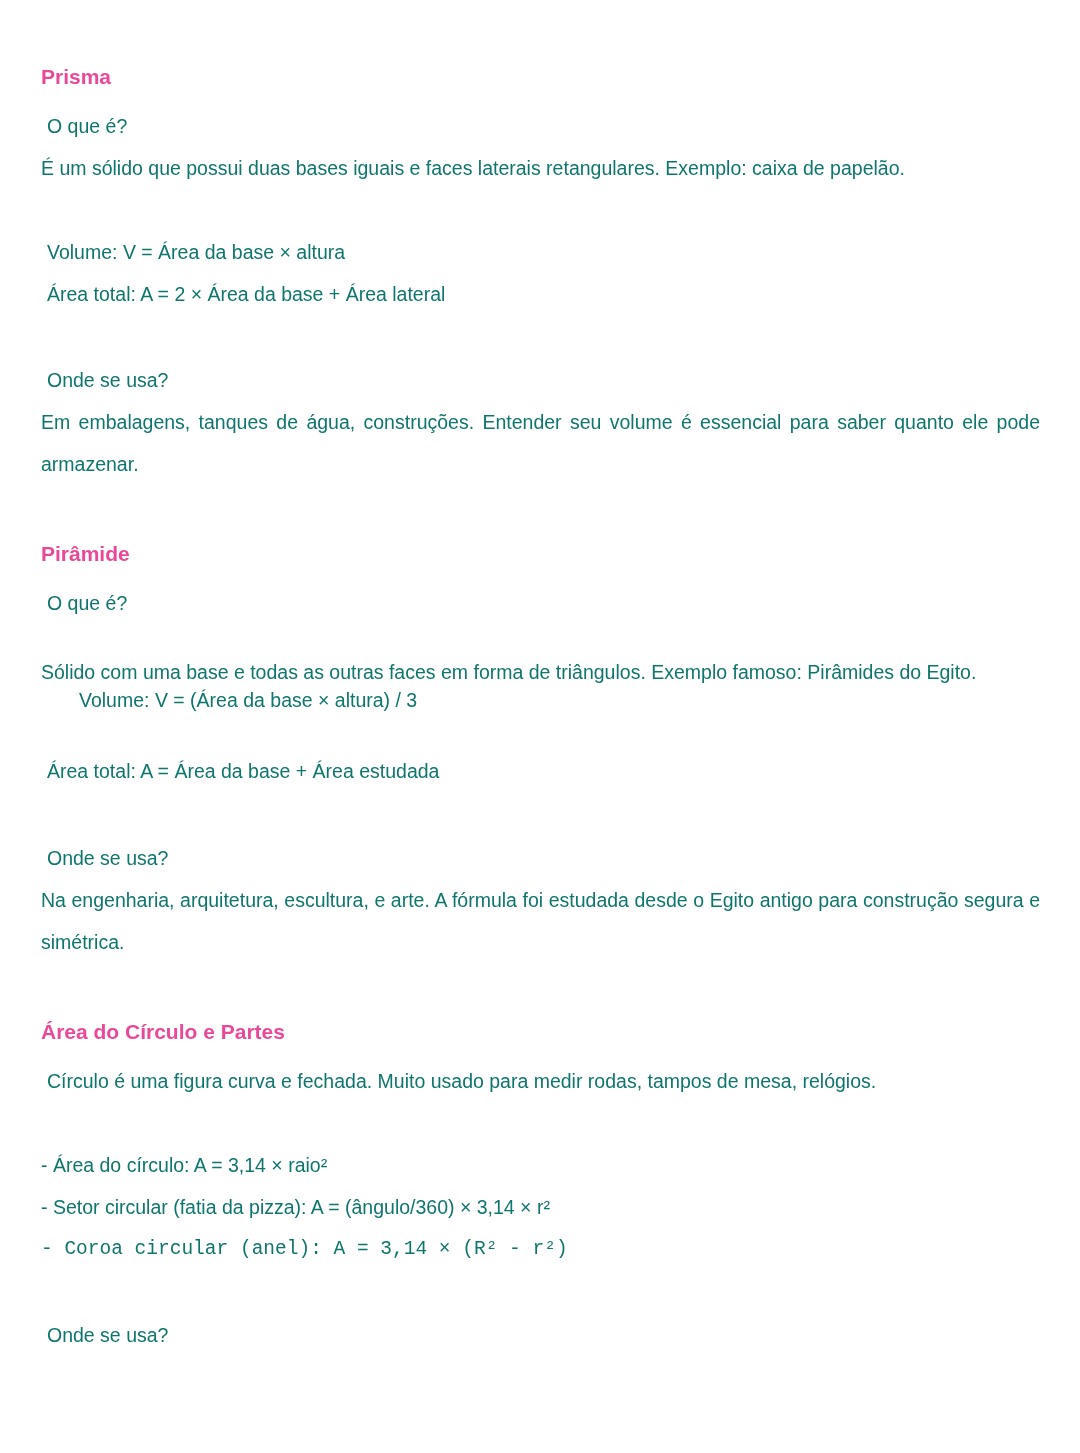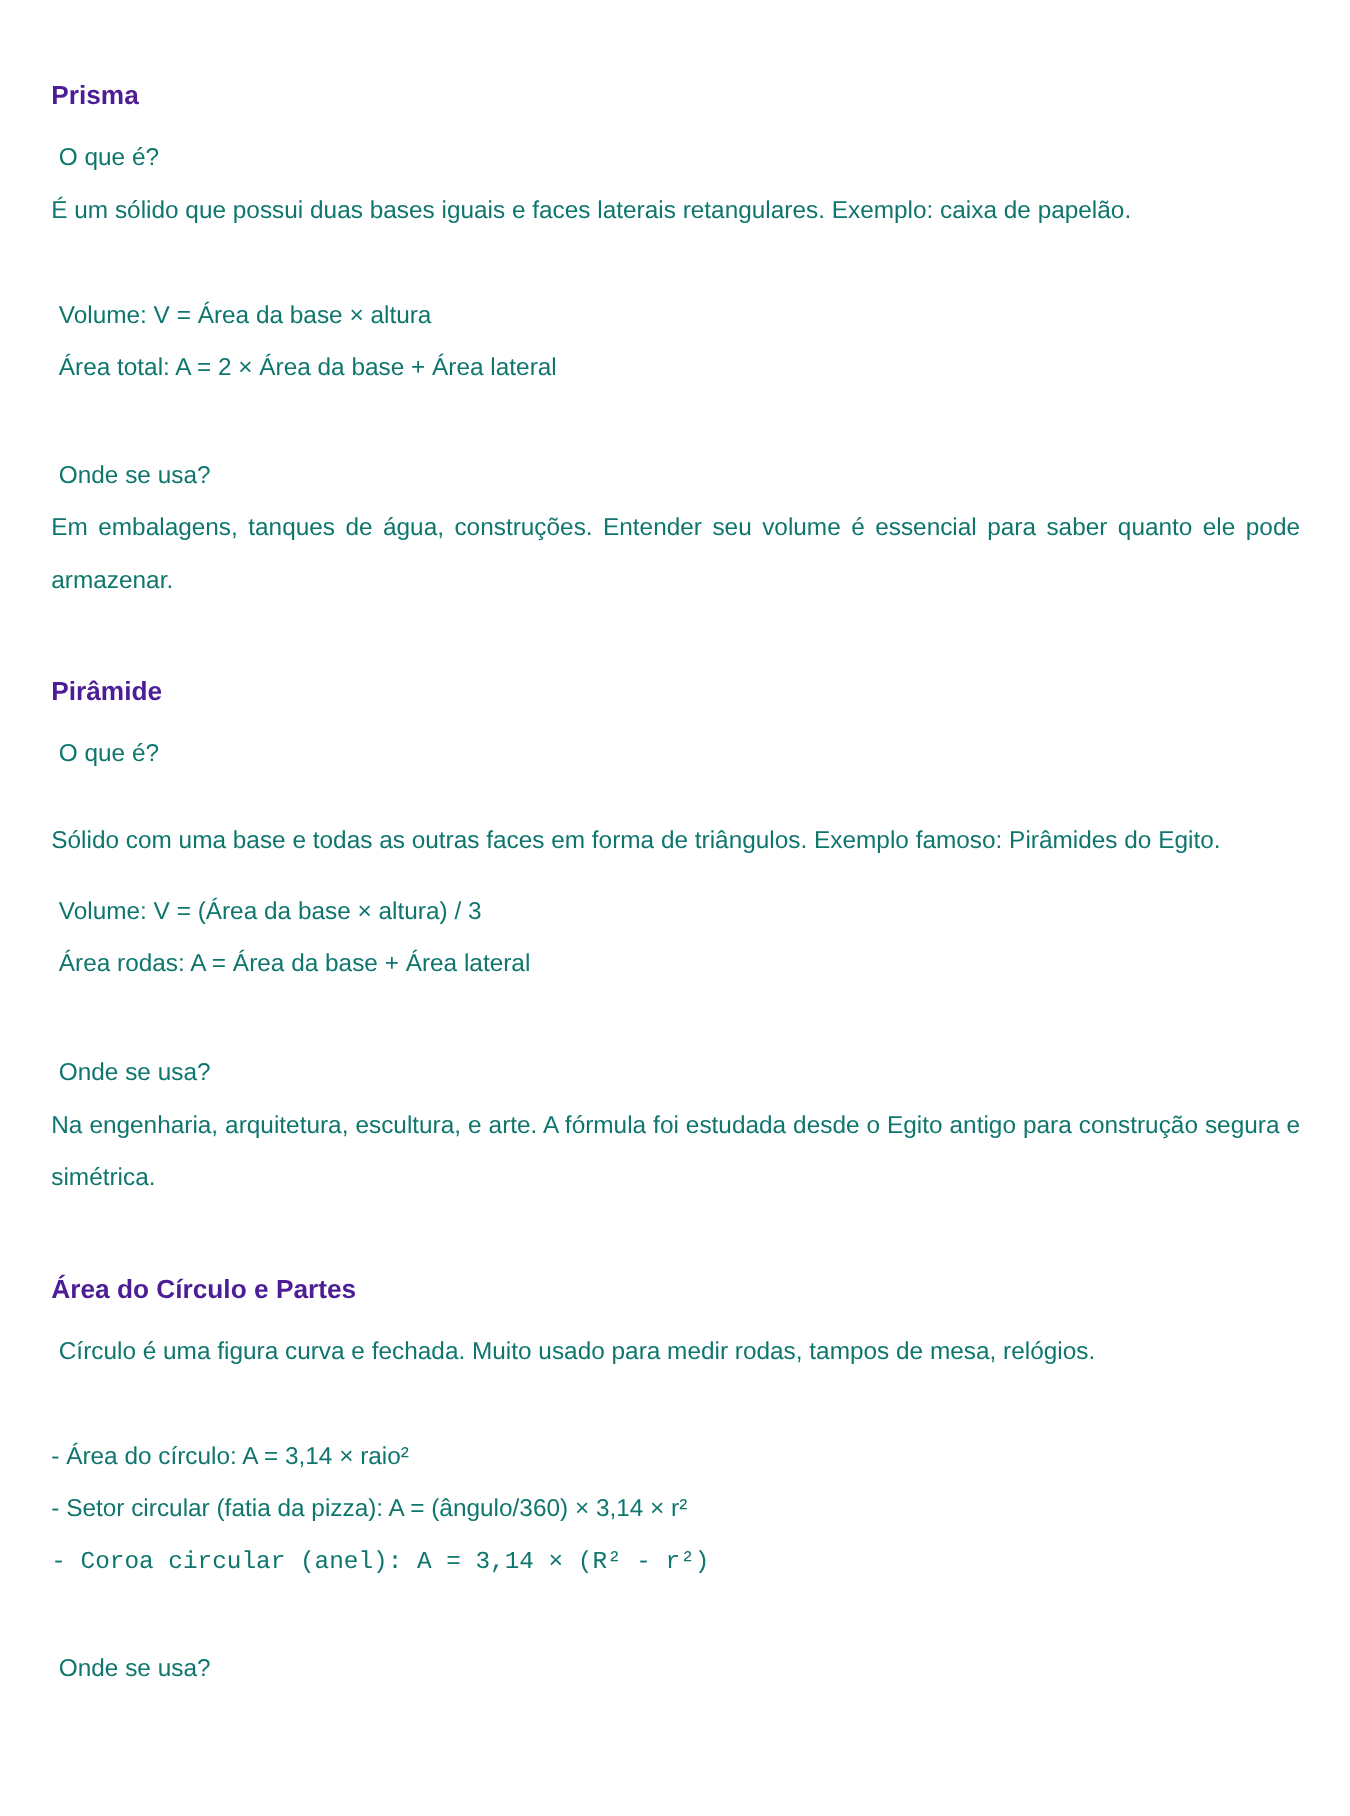--- a/index.html
+++ b/index.html
@@ -20,21 +20,21 @@
       left: 0;
       top: 0;
       width: 1080px;
       height: 1453px;
     }
     .heading {
       position: absolute;
       left: 41px;
       font-size: 21px;
       font-weight: bold;
-      color: #4c1d95;
+      color: #ec4899;
       margin: 0;
       line-height: 26px;
     }
     .line {
       position: absolute;
       font-size: 19.5px;
       line-height: 24px;
       color: #0f766e;
       margin: 0;
       white-space: nowrap;
@@ -65,22 +65,22 @@
     <p class="line ind" style="top:240px;">Volume: V = Área da base × altura</p>
     <p class="line ind" style="top:282px;">Área total: A = 2 × Área da base + Área lateral</p>
     <p class="line ind" style="top:368px;">Onde se usa?</p>
     <p class="just" style="top:401px;">Em embalagens, tanques de água, construções. Entender seu volume é essencial para saber quanto ele pode armazenar.</p>
   </section>
 
   <section>
     <h2 class="heading" style="top:541px;">Pirâmide</h2>
     <p class="line ind" style="top:591px;">O que é?</p>
     <p class="line noind" style="top:643px;margin-top:17px;">Sólido com uma base e todas as outras faces em forma de triângulos. Exemplo famoso: Pirâmides do Egito.</p>
-    <p class="line ind" style="top:717px;">Volume: V = (Área da base × altura) / 3</p>
-    <p class="line ind" style="top:759px;">Área rodas: A = Área da base + Área lateral</p>
+    <p class="line ind" style="top:688px;margin-left:32px;">Volume: V = (Área da base × altura) / 3</p>
+    <p class="line ind" style="top:759px;">Área total: A = Área da base + Área estudada</p>
     <p class="line ind" style="top:846px;">Onde se usa?</p>
     <p class="just" style="top:879px;">Na engenharia, arquitetura, escultura, e arte. A fórmula foi estudada desde o Egito antigo para construção segura e simétrica.</p>
   </section>
 
   <section>
     <h2 class="heading" style="top:1019px;">Área do Círculo e Partes</h2>
     <p class="line ind" style="top:1069px;">Círculo é uma figura curva e fechada. Muito usado para medir rodas, tampos de mesa, relógios.</p>
     <p class="line noind" style="top:1153px;">- Área do círculo: A = 3,14 × raio²</p>
     <p class="line noind" style="top:1195px;">- Setor circular (fatia da pizza): A = (ângulo/360) × 3,14 × r²</p>
     <p class="line noind" style="top:1237px;font-family:Liberation Mono, monospace;">- Coroa circular (anel): A = 3,14 × (R² - r²)</p>

